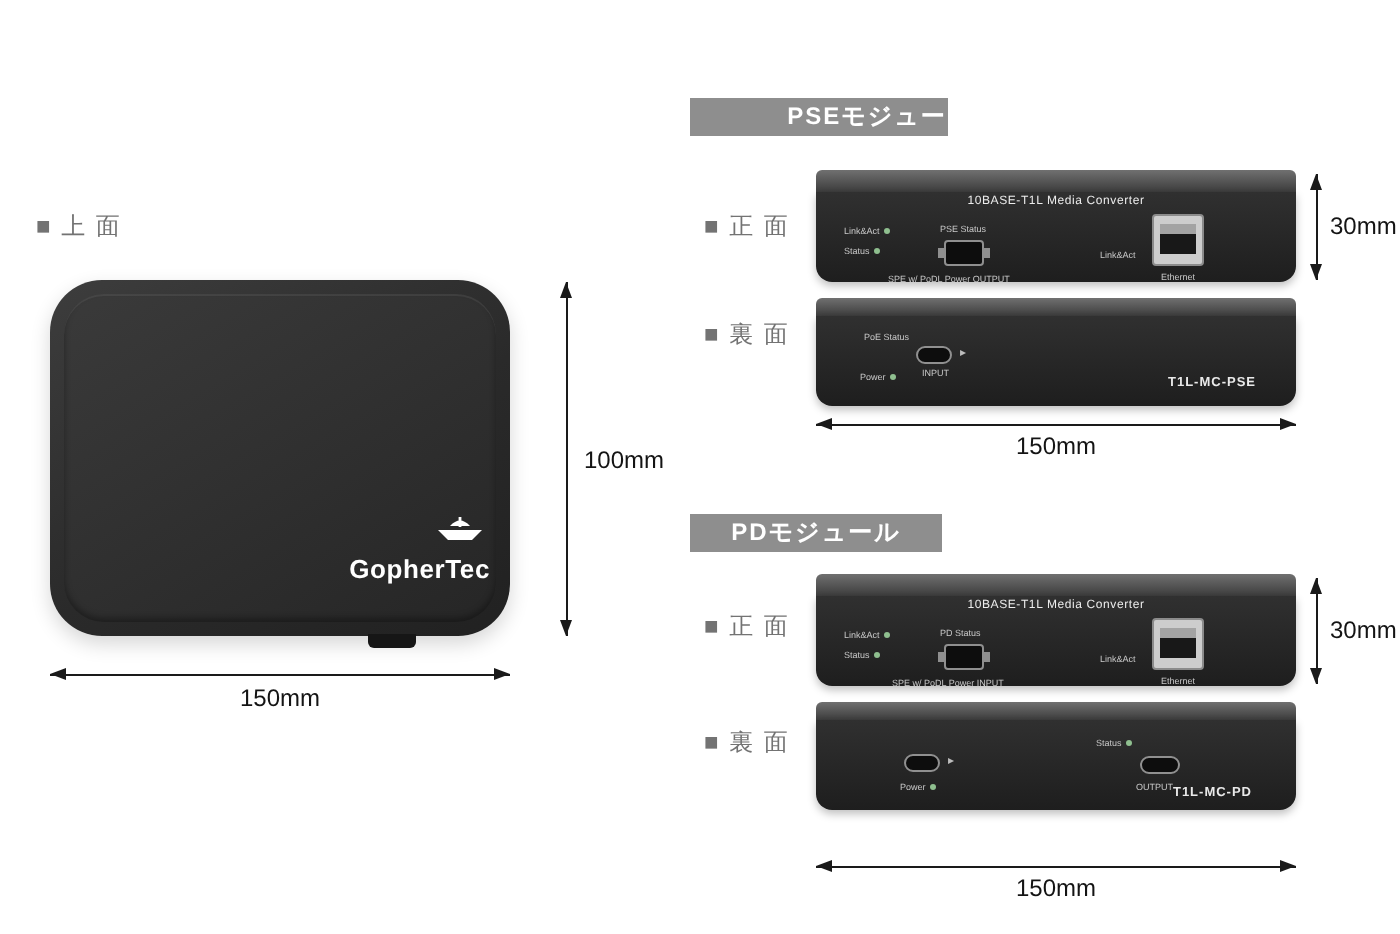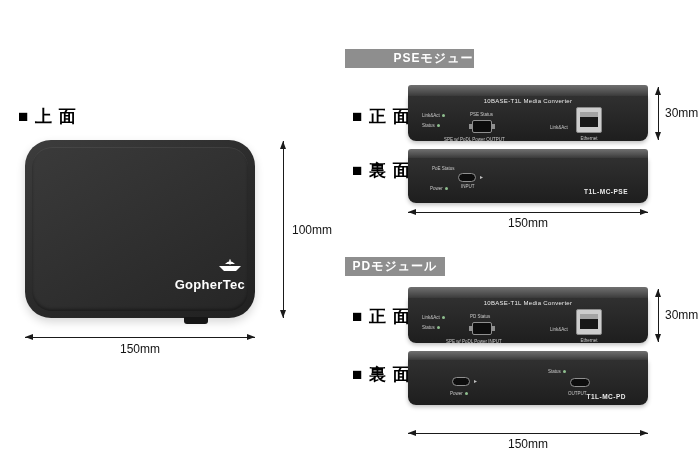--- a/index.html
+++ b/index.html
@@ -1,21 +1,21 @@
 <!DOCTYPE html>
 <html><head>
 <meta charset="utf-8">
 <style>
   * { box-sizing: border-box; }
   html, body { margin: 0; padding: 0; background: #ffffff; }
   #canvas {
     position: relative; width: 700px; height: 467px; background: #ffffff;
     font-family: "Liberation Sans", sans-serif; overflow: hidden;
   }
-  .sec-label { position: absolute; font-size: 17px; font-weight: 700; color: #000000; letter-spacing: 1px; white-space: nowrap; }
+  .sec-label { position: absolute; font-size: 12px; font-weight: 400; color: #737373; letter-spacing: 1px; white-space: nowrap; }
   .badge { position: absolute; height: 19px; line-height: 19px; background: #8e8e8e; color: #ffffff; font-size: 12px; font-weight: 700; text-align: center; letter-spacing: 1px; }
 
   .dim-label { position: absolute; font-size: 12px; color: #141414; white-space: nowrap; }
   .dim-label.center { text-align: center; }
 
   .dim-h { position: absolute; height: 1px; background: #1a1a1a; }
   .dim-h::before, .dim-h::after { content: ""; position: absolute; top: -3px; width: 0; height: 0; border-top: 3.5px solid transparent; border-bottom: 3.5px solid transparent; }
   .dim-h::before { left: 0; border-right: 8px solid #1a1a1a; }
   .dim-h::after  { right: 0; border-left: 8px solid #1a1a1a; }
 
@@ -117,21 +117,21 @@
       <div class="port-icon" style="left:72px; top:16px;">▸</div>
       <div class="tiny" style="left:53px; top:26px;">INPUT</div>
       <div class="tiny" style="left:22px; top:28px;"><span>Power</span><span class="led"></span></div>
       <div class="model" style="right:20px; top:30px;">T1L-MC-PSE</div>
     </div>
   </div>
 
   <div class="dim-h" style="left:408px; top:212px; width:240px;"></div>
   <div class="dim-label center" style="left:408px; top:216px; width:240px;">150mm</div>
 
-  <div class="badge" style="left:345px; top:257px; width:100px;">PDモジュール</div>
+  <div class="badge" style="left:345px; top:257px; width:126px;">PDモジュール</div>
 
   <div class="sec-label" style="left:352px; top:305px;">■ 正 面</div>
 
   <div class="device" style="left:408px; top:287px;">
     <div class="face-top"></div>
     <div class="face-front">
       <div class="panel-title">10BASE-T1L Media Converter</div>
       <div class="tiny" style="left:14px; top:17px;"><span>Link&amp;Act</span><span class="led"></span></div>
       <div class="tiny" style="left:14px; top:27px;"><span>Status</span><span class="led"></span></div>
       <div class="tiny" style="left:62px; top:16px;">PD Status</div>

